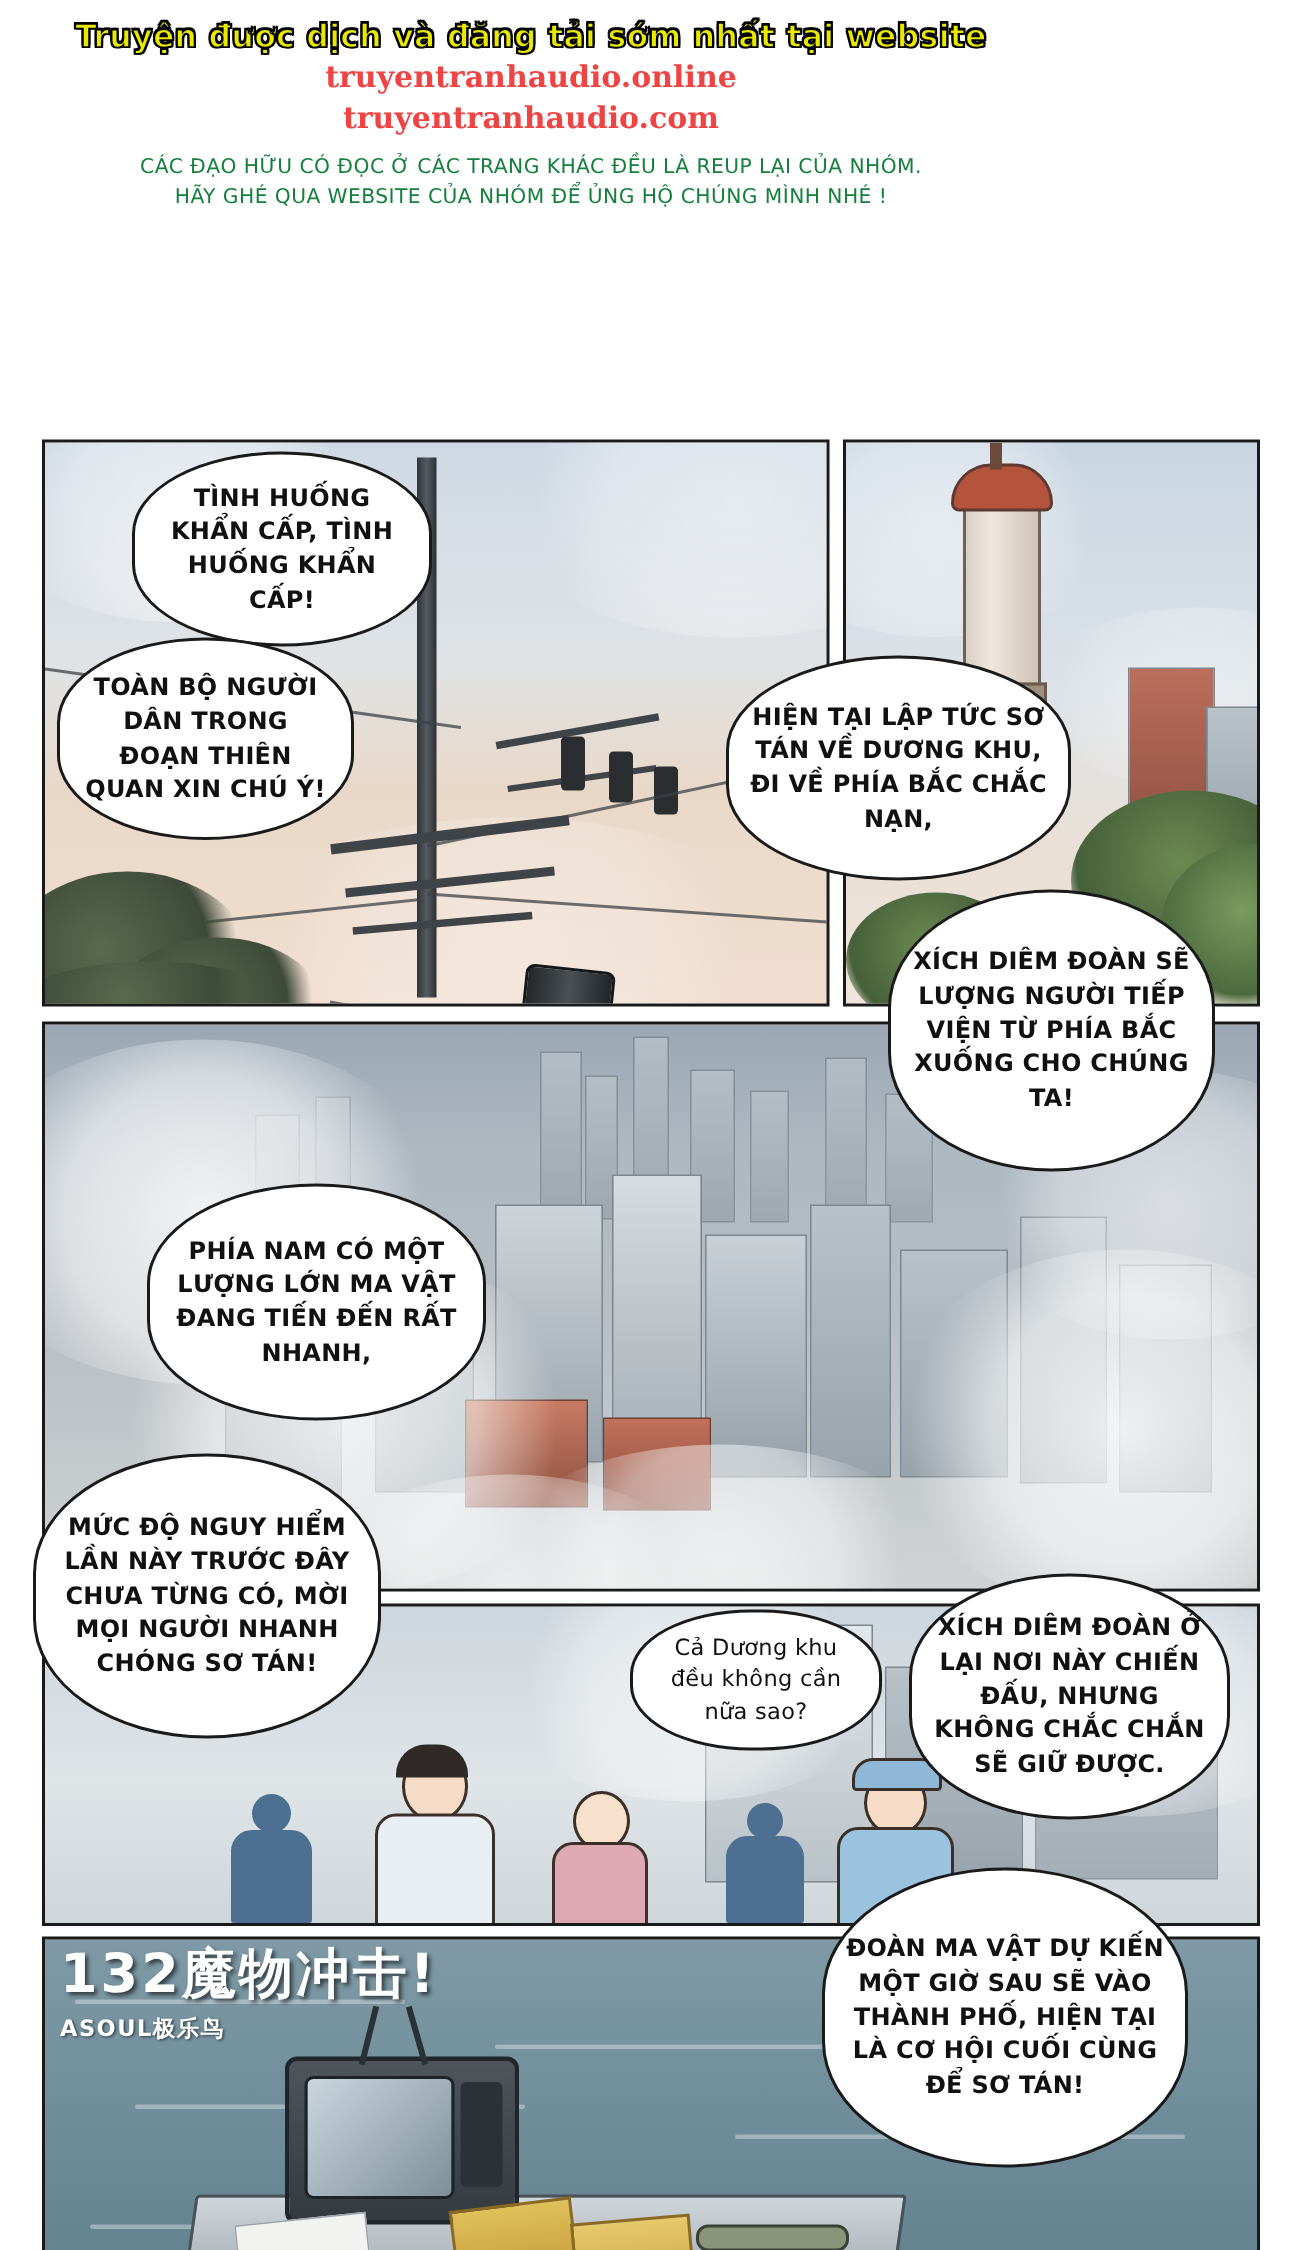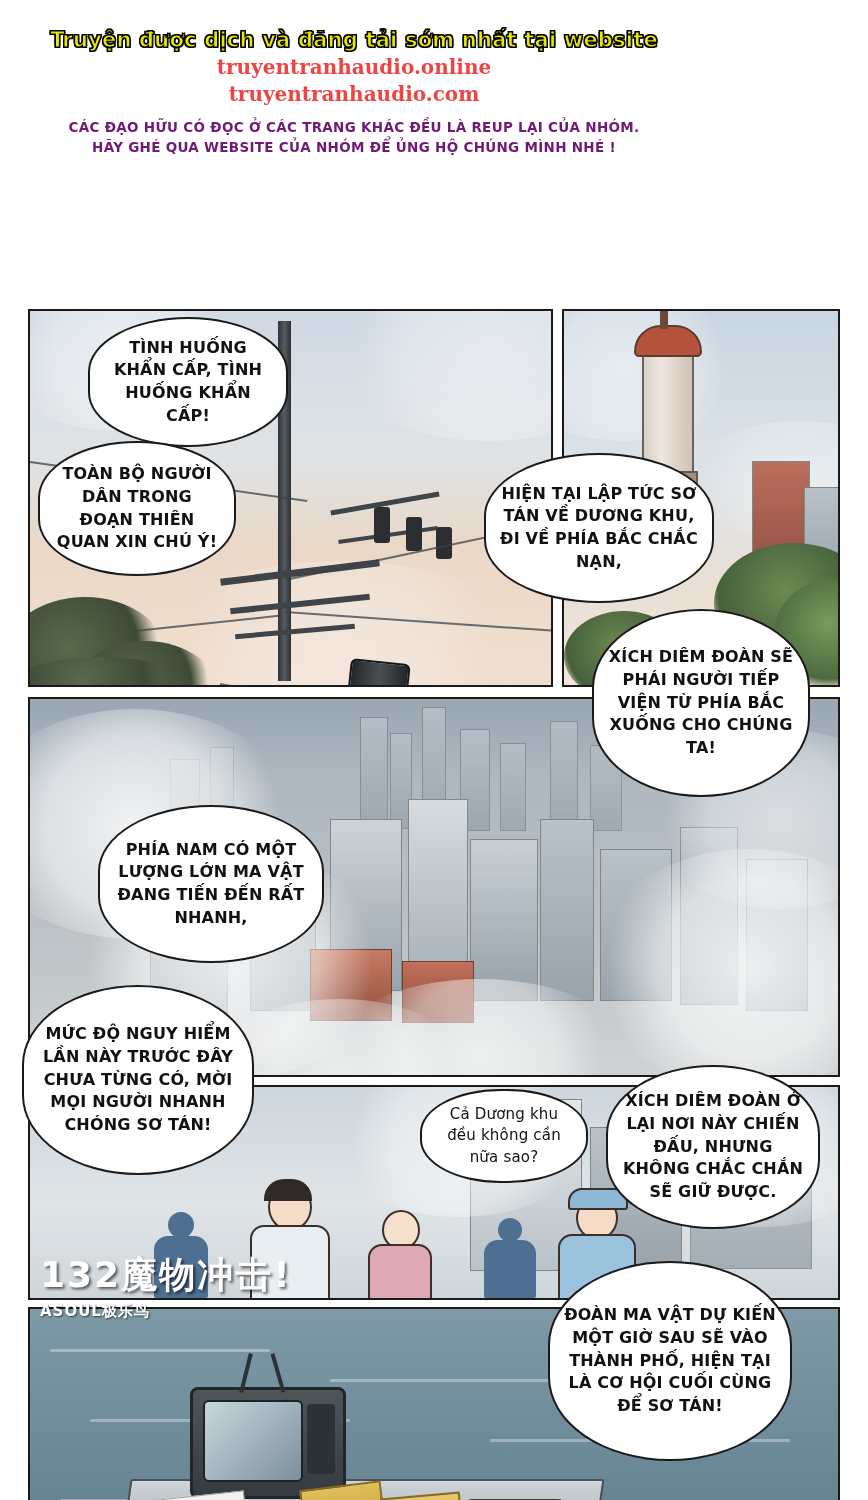--- a/index.html
+++ b/index.html
@@ -11,21 +11,21 @@
     width: 868px;
     height: 1500px;
     position: relative;
     font-family: "DejaVu Sans", sans-serif;
     overflow: hidden;
   }
 
   
   .header {
     width: 708px;
-    padding-top: 28px;
+    padding-top: 12px;
     text-align: center;
     background: #ffffff;
   }
   .hdr-line1 {
     font-family: "DejaVu Sans", sans-serif;
     font-weight: bold;
     font-size: 21px;
     color: #e8e800;
     -webkit-text-stroke: 1px #000;
     text-shadow: 1px 1px 0 #000, -1px 1px 0 #000, 1px -1px 0 #000, -1px -1px 0 #000;
@@ -35,22 +35,22 @@
     font-family: "DejaVu Serif", serif;
     font-weight: bold;
     font-size: 20px;
     color: #ef4444;
     margin-top: 3px;
   }
   .hdr-note {
     margin-top: 12px;
     font-family: "DejaVu Sans", sans-serif;
     font-size: 13.5px;
-    font-weight: bold;
-    color: #701a75;
+    font-weight: normal;
+    color: #15803d;
     line-height: 1.45;
     letter-spacing: 0.3px;
   }
 
   
   .page {
     position: relative;
     width: 868px;
     height: 1350px;
   }
@@ -151,21 +151,21 @@
   }
   .bubble .txt {
     display: block;
     width: 100%;
   }
 
   
   .chapter {
     position: absolute;
     left: 40px;
-    top: 1094px;
+    top: 1151px;
     z-index: 40;
     color: #ffffff;
     font-family: "DejaVu Sans", sans-serif;
   }
   .chapter .num {
     font-size: 36px;
     font-weight: bold;
     letter-spacing: 2px;
     text-shadow: 2px 2px 3px rgba(0,0,0,0.6);
   }
@@ -257,21 +257,21 @@
     <div class="foliage" style="left:150px; top:232px; width:160px; height:120px; background:radial-gradient(circle at 45% 40%, #6c8a52 0%, #46603a 60%, rgba(70,96,58,0) 72%);"></div>
     <div class="foliage" style="left:210px; top:268px; width:120px; height:110px; background:radial-gradient(circle at 45% 40%, #7a9a5e 0%, #4c6a3e 60%, rgba(76,106,62,0) 72%);"></div>
     <div class="foliage" style="left:0px;   top:300px; width:120px; height:90px;  background:radial-gradient(circle at 45% 40%, #6c8a52 0%, #46603a 60%, rgba(70,96,58,0) 72%);"></div>
   </div>
 
   <div class="bubble" id="b3" style="left:484px; top:296px; width:230px; height:150px; font-size:16px; font-weight:bold; z-index:20;">
     <span class="txt">HIỆN TẠI LẬP TỨC SƠ TÁN VỀ DƯƠNG KHU, ĐI VỀ PHÍA BẮC CHẮC NẠN,</span>
   </div>
 
   <div class="bubble" id="b4" style="left:592px; top:452px; width:218px; height:188px; font-size:16px; font-weight:bold; z-index:21;">
-    <span class="txt">XÍCH DIÊM ĐOÀN SẼ PHÁI NGƯỜI TIẾP VIỆN TỪ PHÍA BẮC XUỐNG CHO CHÚNG TA!</span>
+    <span class="txt">XÍCH DIÊM ĐOÀN SẼ LƯỢNG NGƯỜI TIẾP VIỆN TỪ PHÍA BẮC XUỐNG CHO CHÚNG TA!</span>
   </div>
 
   <div class="panel" id="panel3">
 
     <div class="building" style="left:330px; top:18px; width:26px; height:110px; opacity:.8;"></div>
     <div class="building" style="left:360px; top:34px; width:20px; height:94px; opacity:.8;"></div>
     <div class="building" style="left:392px; top:8px;  width:22px; height:120px; opacity:.8;"></div>
     <div class="building" style="left:430px; top:30px; width:28px; height:100px; opacity:.8;"></div>
     <div class="building" style="left:470px; top:44px; width:24px; height:86px; opacity:.75;"></div>
     <div class="building" style="left:520px; top:22px; width:26px; height:108px; opacity:.75;"></div>

